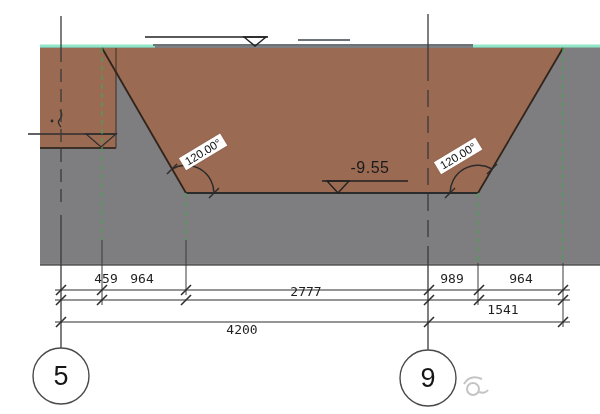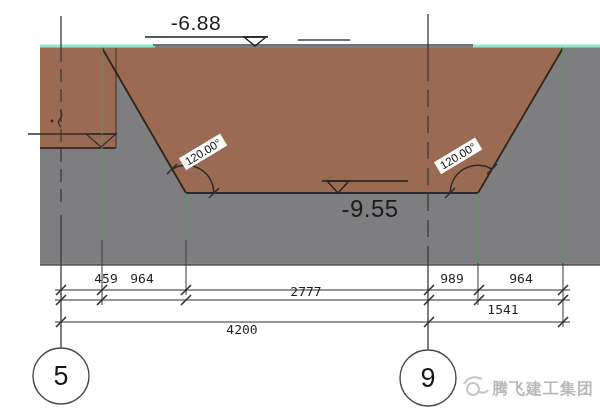--- a/index.html
+++ b/index.html
@@ -131,34 +131,32 @@
     <circle cx="61" cy="376" r="28" fill="#ffffff" stroke="#4a4a4a" stroke-width="1.4"></circle>
     <circle cx="428" cy="378" r="28" fill="#ffffff" stroke="#4a4a4a" stroke-width="1.4"></circle>
 
     <g stroke="#c4c4c4" stroke-width="2" fill="none">
       <circle cx="473" cy="389" r="6"></circle>
       <path d="M464,384 Q470,374 482,379"></path>
       <path d="M479,392 Q485,394 488,390"></path>
     </g>
   </svg>
 
-  <div class="txt elev" style="left:146px;top:11px;width:100px;">-6.88</div>
 
-  <div class="txt elev" style="left:320px;top:159px;width:100px;font-size:24px;margin-top:36px;">-9.55</div>
+  <div class="txt elev" style="left:320px;top:159px;width:100px;font-size:16px;">-9.55</div>
 
   <div class="txt angle-label" style="left:203px;top:152px;">120.00°</div>
 
   <div class="txt angle-label" style="left:458px;top:156px;">120.00°</div>
 
   <div class="txt dim" style="left:81px;top:271px;margin-left:25px;">459</div>
   <div class="txt dim" style="left:142px;top:271px;">964</div>
   <div class="txt dim" style="left:306px;top:284px;">2777</div>
   <div class="txt dim" style="left:452px;top:271px;">989</div>
   <div class="txt dim" style="left:521px;top:271px;">964</div>
 
   <div class="txt dim" style="left:242px;top:302px;margin-top:20px;">4200</div>
   <div class="txt dim" style="left:503px;top:302px;">1541</div>
 
   <div class="txt bubble-num" style="left:61px;top:376px;">5</div>
   <div class="txt bubble-num" style="left:428px;top:378px;">9</div>
 
-  <div class="txt watermark-text" style="left:492px;top:379px;">腾飞建工集团</div>
 </div>
 
 </body></html>

